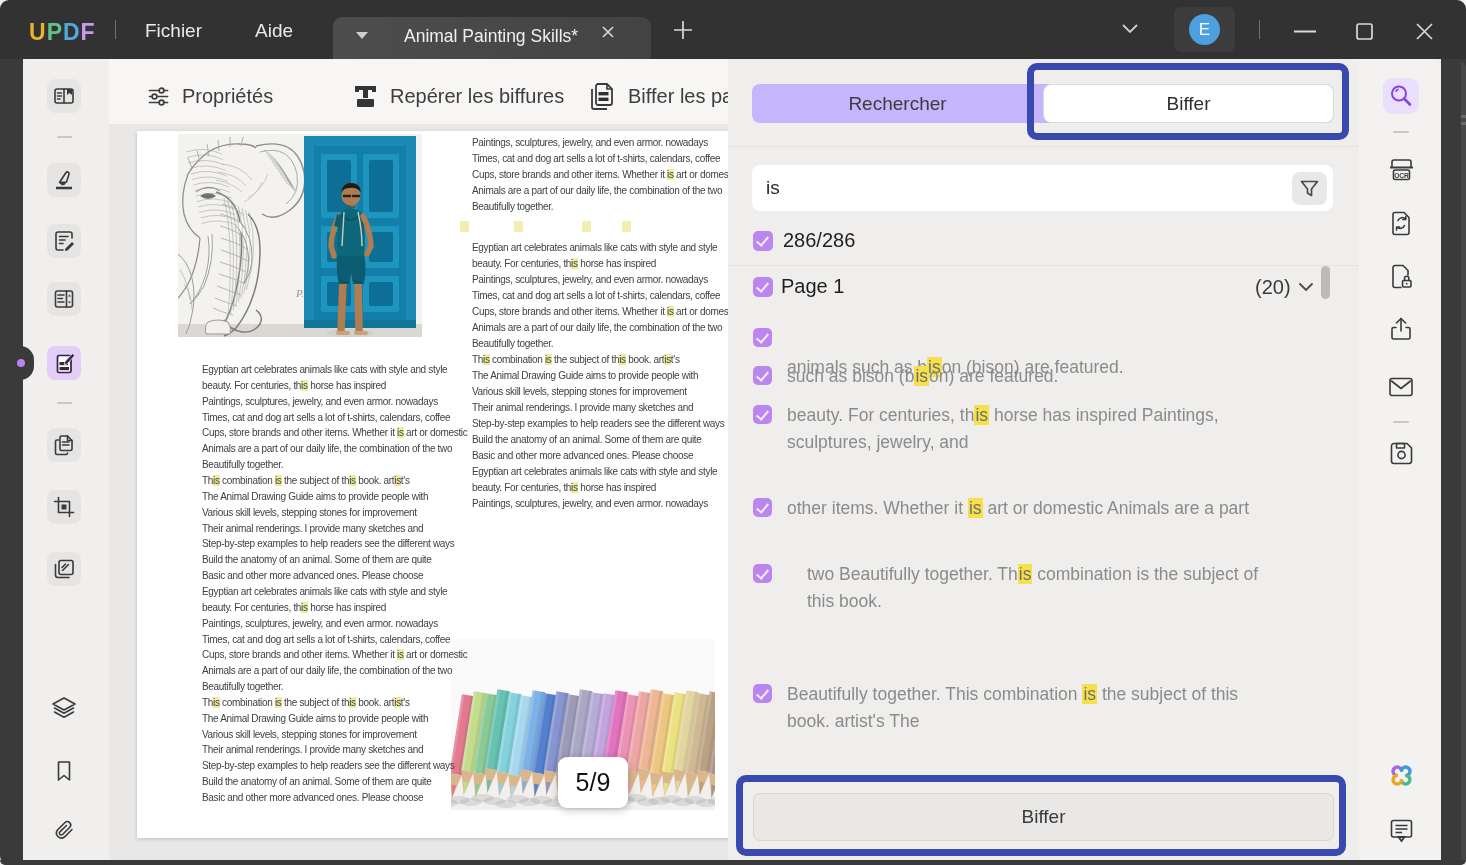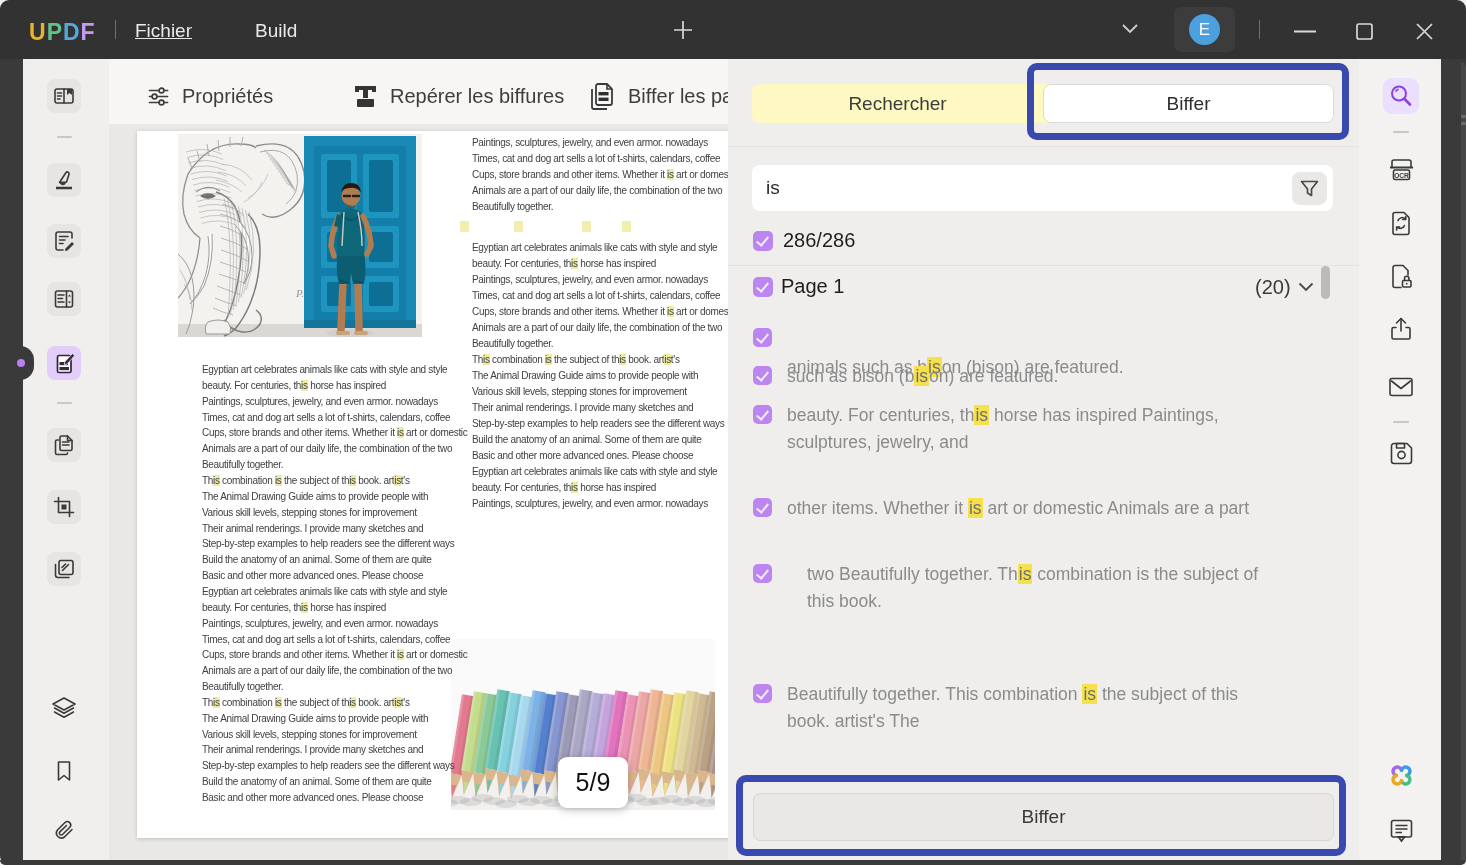--- a/index.html
+++ b/index.html
@@ -34,21 +34,21 @@
   #toolbar{left:109px;top:59px;width:1271px;height:65px;background:#f7f6f5;}
   .tbitem{top:64px;height:65px;display:flex;align-items:center;gap:13px;font-size:20px;color:#3d3d3d;}
   
   #docarea{left:109px;top:124px;width:619px;height:736px;background:#e9e8e7;}
   #page{left:137px;top:131px;width:596px;height:707px;background:#fff;box-shadow:0 1px 4px rgba(0,0,0,.18);}
   .dline{white-space:nowrap;font-size:10px;color:#414141;letter-spacing:-0.32px;padding-left:24px;}
   .dline mark{background:#f0eb9e;color:inherit;padding:0 0;}
   #pgind{left:558px;top:757px;width:70px;height:51px;background:#fff;border-radius:9px;box-shadow:0 2px 8px rgba(0,0,0,.25);display:flex;align-items:center;justify-content:center;font-size:25px;color:#111;}
   
   #rpanel{left:728px;top:59px;width:631px;height:806px;background:#efeeed;}
-  #tabs{left:752px;top:84px;width:582px;height:39px;background:#fef9c3;border-radius:8px;}
+  #tabs{left:752px;top:84px;width:582px;height:39px;background:#c4b5fd;border-radius:8px;}
   #tabR{position:absolute;left:0;top:0;width:291px;height:39px;display:flex;align-items:center;justify-content:center;font-size:19px;color:#3c3c3c;}
   #tabB{position:absolute;left:291px;top:0;width:291px;height:39px;background:#fff;border:1px solid #dcdbda;box-sizing:border-box;border-radius:8px;display:flex;align-items:center;justify-content:center;font-size:19px;color:#2f2f2f;}
   #bluebox1{left:1027px;top:63px;width:322px;height:77px;border:7px solid #3a49ae;border-radius:10px;box-sizing:border-box;background:transparent;}
   .hdiv{background:#e3e2e1;height:1px;}
   #searchbox{left:752px;top:165px;width:581px;height:46px;background:#fff;border-radius:8px;}
   #searchbox .q{position:absolute;left:14px;top:12px;font-size:19px;color:#2b2b2b;}
   #filterbtn{position:absolute;left:540px;top:7px;width:35px;height:33px;background:#e9e8e7;border-radius:8px;display:flex;align-items:center;justify-content:center;}
   .ck{width:20px;height:20px;background:#bb86f0;border-radius:5px;position:absolute;}
   .ck:after{content:"";position:absolute;left:6px;top:2.5px;width:5px;height:10px;border:solid #f4eafe;border-width:0 2.2px 2.2px 0;transform:rotate(40deg);}
   .rrow{position:absolute;font-size:17.5px;color:#8b8b8b;line-height:26.5px;}
@@ -65,22 +65,31 @@
   #botbar{left:0;top:860px;width:1466px;height:5px;background:#3a3a3a;border-radius:0 0 9px 9px;}
   svg{display:block;}
 </style>
 </head>
 <body>
 <div id="win">
 
   <div id="titlebar" class="abs"></div>
   <div id="logo" class="abs"><span style="color:#e7b52a">U</span><span style="color:#62c287">P</span><span style="color:#52a8dc">D</span><span style="color:#c79af0">F</span></div>
   <div class="tsep abs" style="left:115px;"></div>
-  <div class="tmenu abs" style="left:135px;text-decoration:underline;">Fichier</div>
-  <div class="tmenu abs" style="left:255px;">Build</div>
+  <div class="tmenu abs" style="left:145px;">Fichier</div>
+  <div class="tmenu abs" style="left:255px;">Aide</div>
+  <div id="tab" class="abs">
+    <div class="arr"></div>
+    <div class="ttl">Animal Painting Skills*</div>
+    <div class="tx">
+      <svg width="14" height="14" viewBox="0 0 14 14">
+          <path d="M2 2 L12 12 M12 2 L2 12" stroke="#d9d9d9" stroke-width="1.6"></path>
+        </svg>
+    </div>
+  </div>
   <div id="plus" class="abs">
     <svg width="22" height="22" viewBox="0 0 22 22">
         <path d="M11 2 V20 M2 11 H20" stroke="#d9d9d9" stroke-width="1.7"></path>
       </svg>
   </div>
   <div id="chev" class="abs">
       <svg width="20" height="14" viewBox="0 0 20 14">
         <path d="M3 3 L10 10 L17 3" stroke="#cfcfcf" stroke-width="1.8" fill="none"></path>
       </svg>
     </div>

